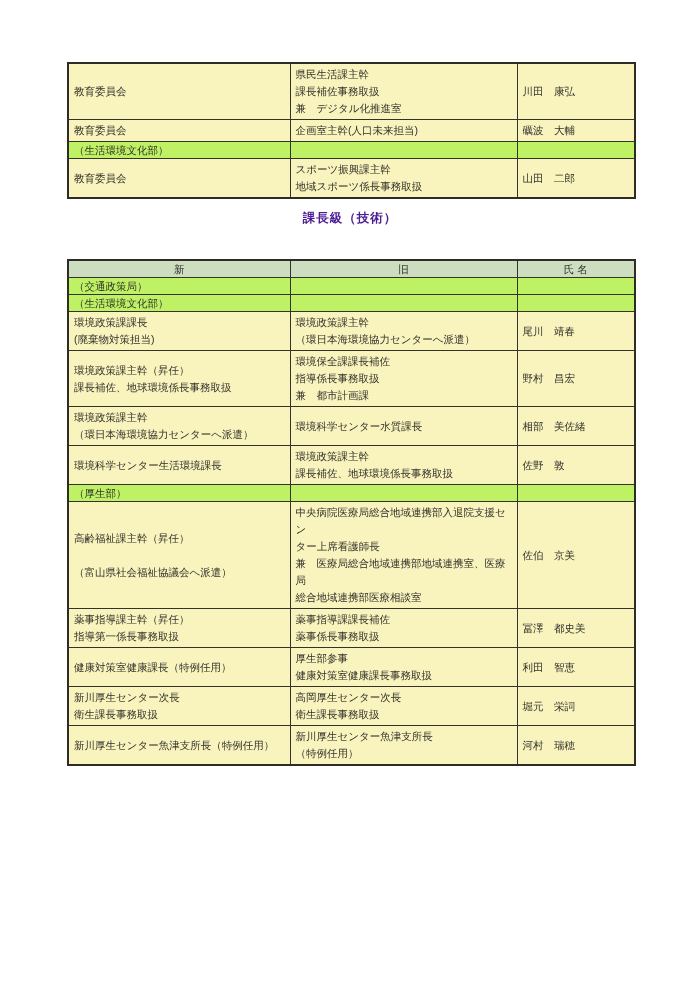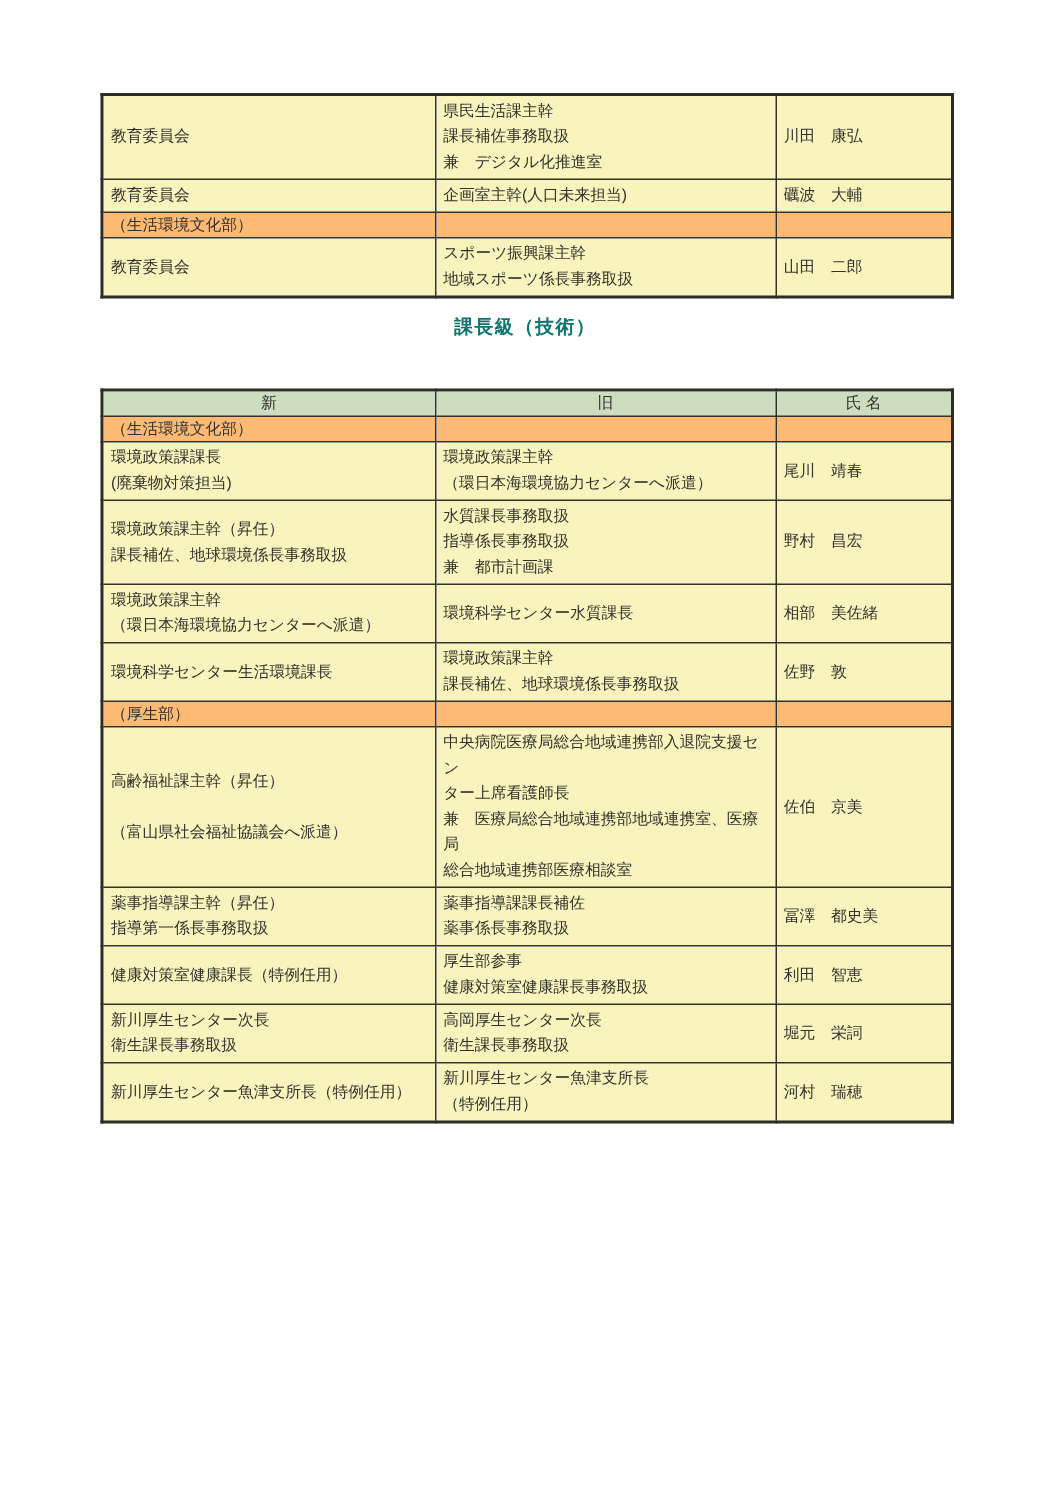--- a/index.html
+++ b/index.html
@@ -44,29 +44,29 @@
   table.ptable { border: 2px solid #2d2d25; }
   table.ptable th {
     background: #cddec0;
     font-weight: normal;
     text-align: center;
     line-height: 14px;
     padding: 1px 4px;
   }
   table.ptable td { background: #f9f3bd; }
   table.ptable tr.section-row td {
-    background: #fdba74;
+    background: #bef264;
     line-height: 14px;
     padding: 1px 5px;
   }
   .doc-title {
     text-align: center;
     font-size: 12.5px;
     font-weight: bold;
-    color: #0f766e;
+    color: #4c1d95;
     margin: 11px 0 32px 0;
     letter-spacing: 1px;
   }
 </style>
 </head>
 <body>
 
 <div class="page">
 
   <table class="ptable" id="table1">
@@ -112,35 +112,40 @@
       </colgroup>
     <thead>
         <tr>
           <th>新</th>
           <th>旧</th>
           <th>氏 名</th>
         </tr>
       </thead>
     <tbody>
         <tr class="section-row">
+          <td>（交通政策局）</td>
+          <td></td>
+          <td></td>
+        </tr>
+        <tr class="section-row">
           <td>（生活環境文化部）</td>
           <td></td>
           <td></td>
         </tr>
         <tr>
           <td>環境政策課課長
 (廃棄物対策担当)</td>
           <td>環境政策課主幹
 （環日本海環境協力センターへ派遣）</td>
           <td>尾川　靖春</td>
         </tr>
         <tr>
           <td>環境政策課主幹（昇任）
 課長補佐、地球環境係長事務取扱</td>
-          <td>水質課長事務取扱
+          <td>環境保全課課長補佐
 指導係長事務取扱
 兼　都市計画課</td>
           <td>野村　昌宏</td>
         </tr>
         <tr>
           <td>環境政策課主幹
 （環日本海環境協力センターへ派遣）</td>
           <td>環境科学センター水質課長</td>
           <td>相部　美佐緒</td>
         </tr>

